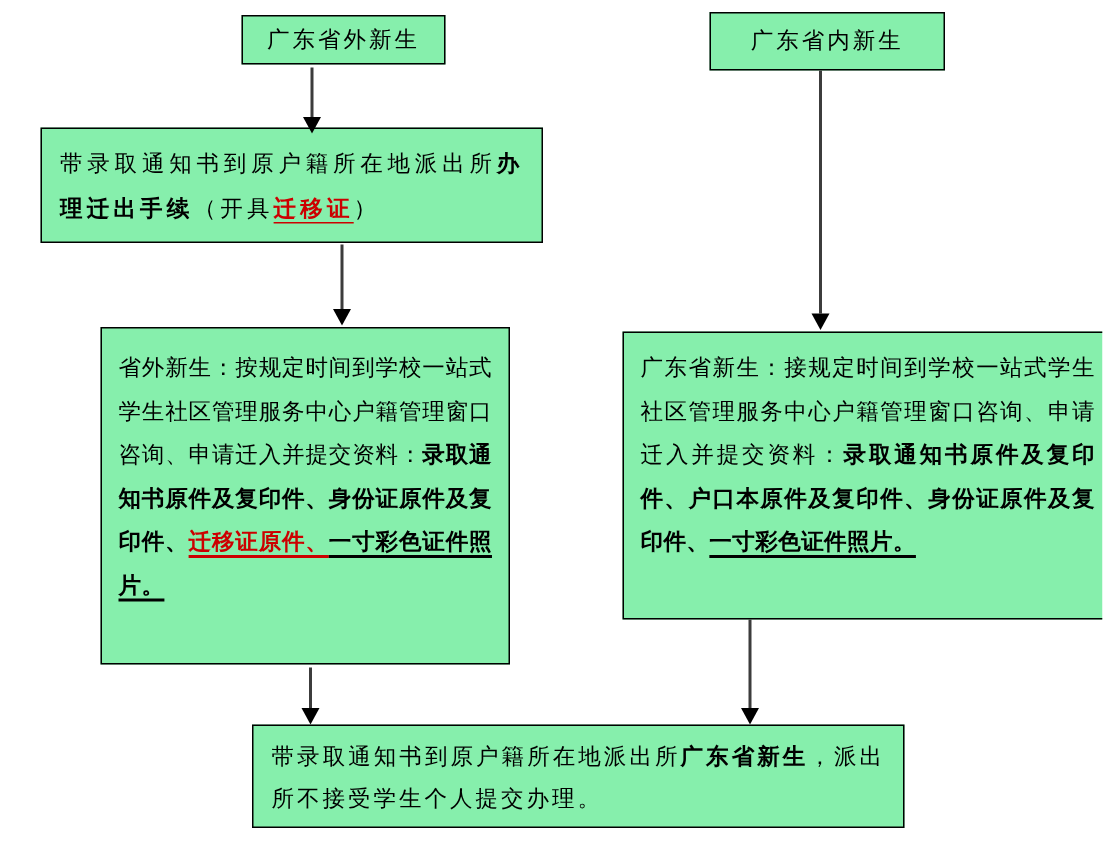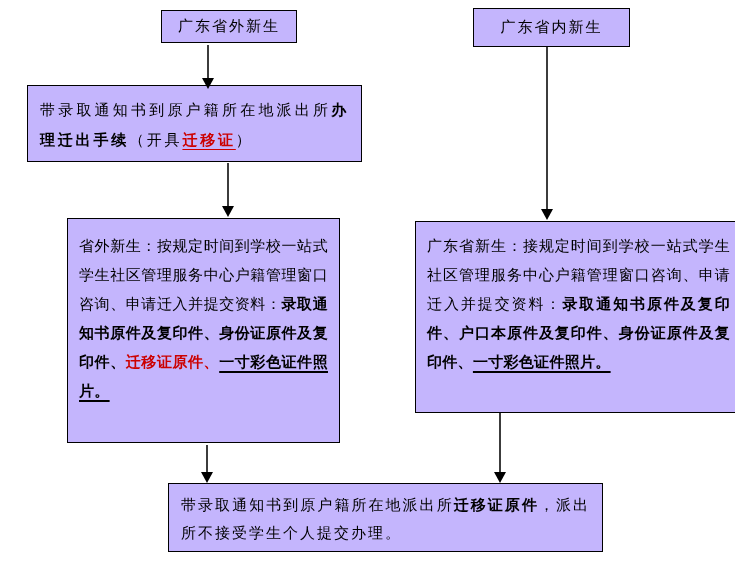--- a/index.html
+++ b/index.html
@@ -9,21 +9,21 @@
     width:735px;height:578px;
     background:#ffffff;
     font-family:"Liberation Sans","DejaVu Sans",sans-serif;
     color:var(--ink);
     overflow:hidden;
   }
   .node{
     position:absolute;
     border:1.5px solid #000;
     box-sizing:border-box;
-    background:#c4b5fd;
+    background:#86efac;
     font-size:15px;
   }
   
   .node.label-box{
     display:flex;align-items:center;justify-content:center;
     letter-spacing:2px;
     white-space:nowrap;
   }
   #node-top-left  {left:161px;top:10px;width:136px;height:33px;}
   #node-top-right {left:473px;top:8px; width:157px;height:39px;}
@@ -56,20 +56,21 @@
   .seg.normal{font-weight:400;}
   .seg.bold{font-weight:700;}
   .seg.red-underline{
     color:var(--red);
     text-decoration:underline;
     text-decoration-thickness:1px;
     text-underline-offset:4px;
   }
   .seg.bold-red-underline{
     color:var(--red);font-weight:700;
+    text-decoration:underline;
     text-decoration-thickness:1.5px;
     text-underline-offset:4px;
   }
   .seg.bold-underline{
     font-weight:700;
     text-decoration:underline;
     text-decoration-thickness:1.5px;
     text-underline-offset:4px;
   }
 
@@ -103,21 +104,21 @@
   <div class="node para" id="node-move-out"><span class="seg normal">带录取通知书到原户籍所在地派出所</span><span class="seg bold">办理迁出手续</span><span class="seg normal">（开具</span><span class="seg red-underline">迁移证</span><span class="seg normal">）</span></div>
 
   <div class="node label-box" id="node-top-right">
     <span>广东省内新生</span>
   </div>
 
   <div class="node para" id="node-left-detail"><span class="seg normal">省外新生：按规定时间到学校一站式学生社区管理服务中心户籍管理窗口咨询、申请迁入并提交资料：</span><span class="seg bold">录取通知书原件及复印件、身份证原件及复印件、</span><span class="seg bold-red-underline">迁移证原件、</span><span class="seg bold-underline">一寸彩色证件照片。</span></div>
 
   <div class="node para" id="node-right-detail"><span class="seg normal">广东省新生：接规定时间到学校一站式学生社区管理服务中心户籍管理窗口咨询、申请迁入并提交资料：</span><span class="seg bold">录取通知书原件及复印件、户口本原件及复印件、身份证原件及复印件、</span><span class="seg bold-underline">一寸彩色证件照片。</span></div>
 
-  <div class="node para" id="node-bottom"><span class="seg normal">带录取通知书到原户籍所在地派出所</span><span class="seg bold">迁移证原件</span><span class="seg normal">，派出所不接受学生个人提交办理。</span></div>
+  <div class="node para" id="node-bottom"><span class="seg normal">带录取通知书到原户籍所在地派出所</span><span class="seg bold">广东省新生</span><span class="seg normal">，派出所不接受学生个人提交办理。</span></div>
 
   <div class="arrow" id="arrow-1">
     <div class="arrow-line"></div>
     <div class="arrow-head"></div>
   </div>
 
   <div class="arrow" id="arrow-2">
     <div class="arrow-line"></div>
     <div class="arrow-head"></div>
   </div>

